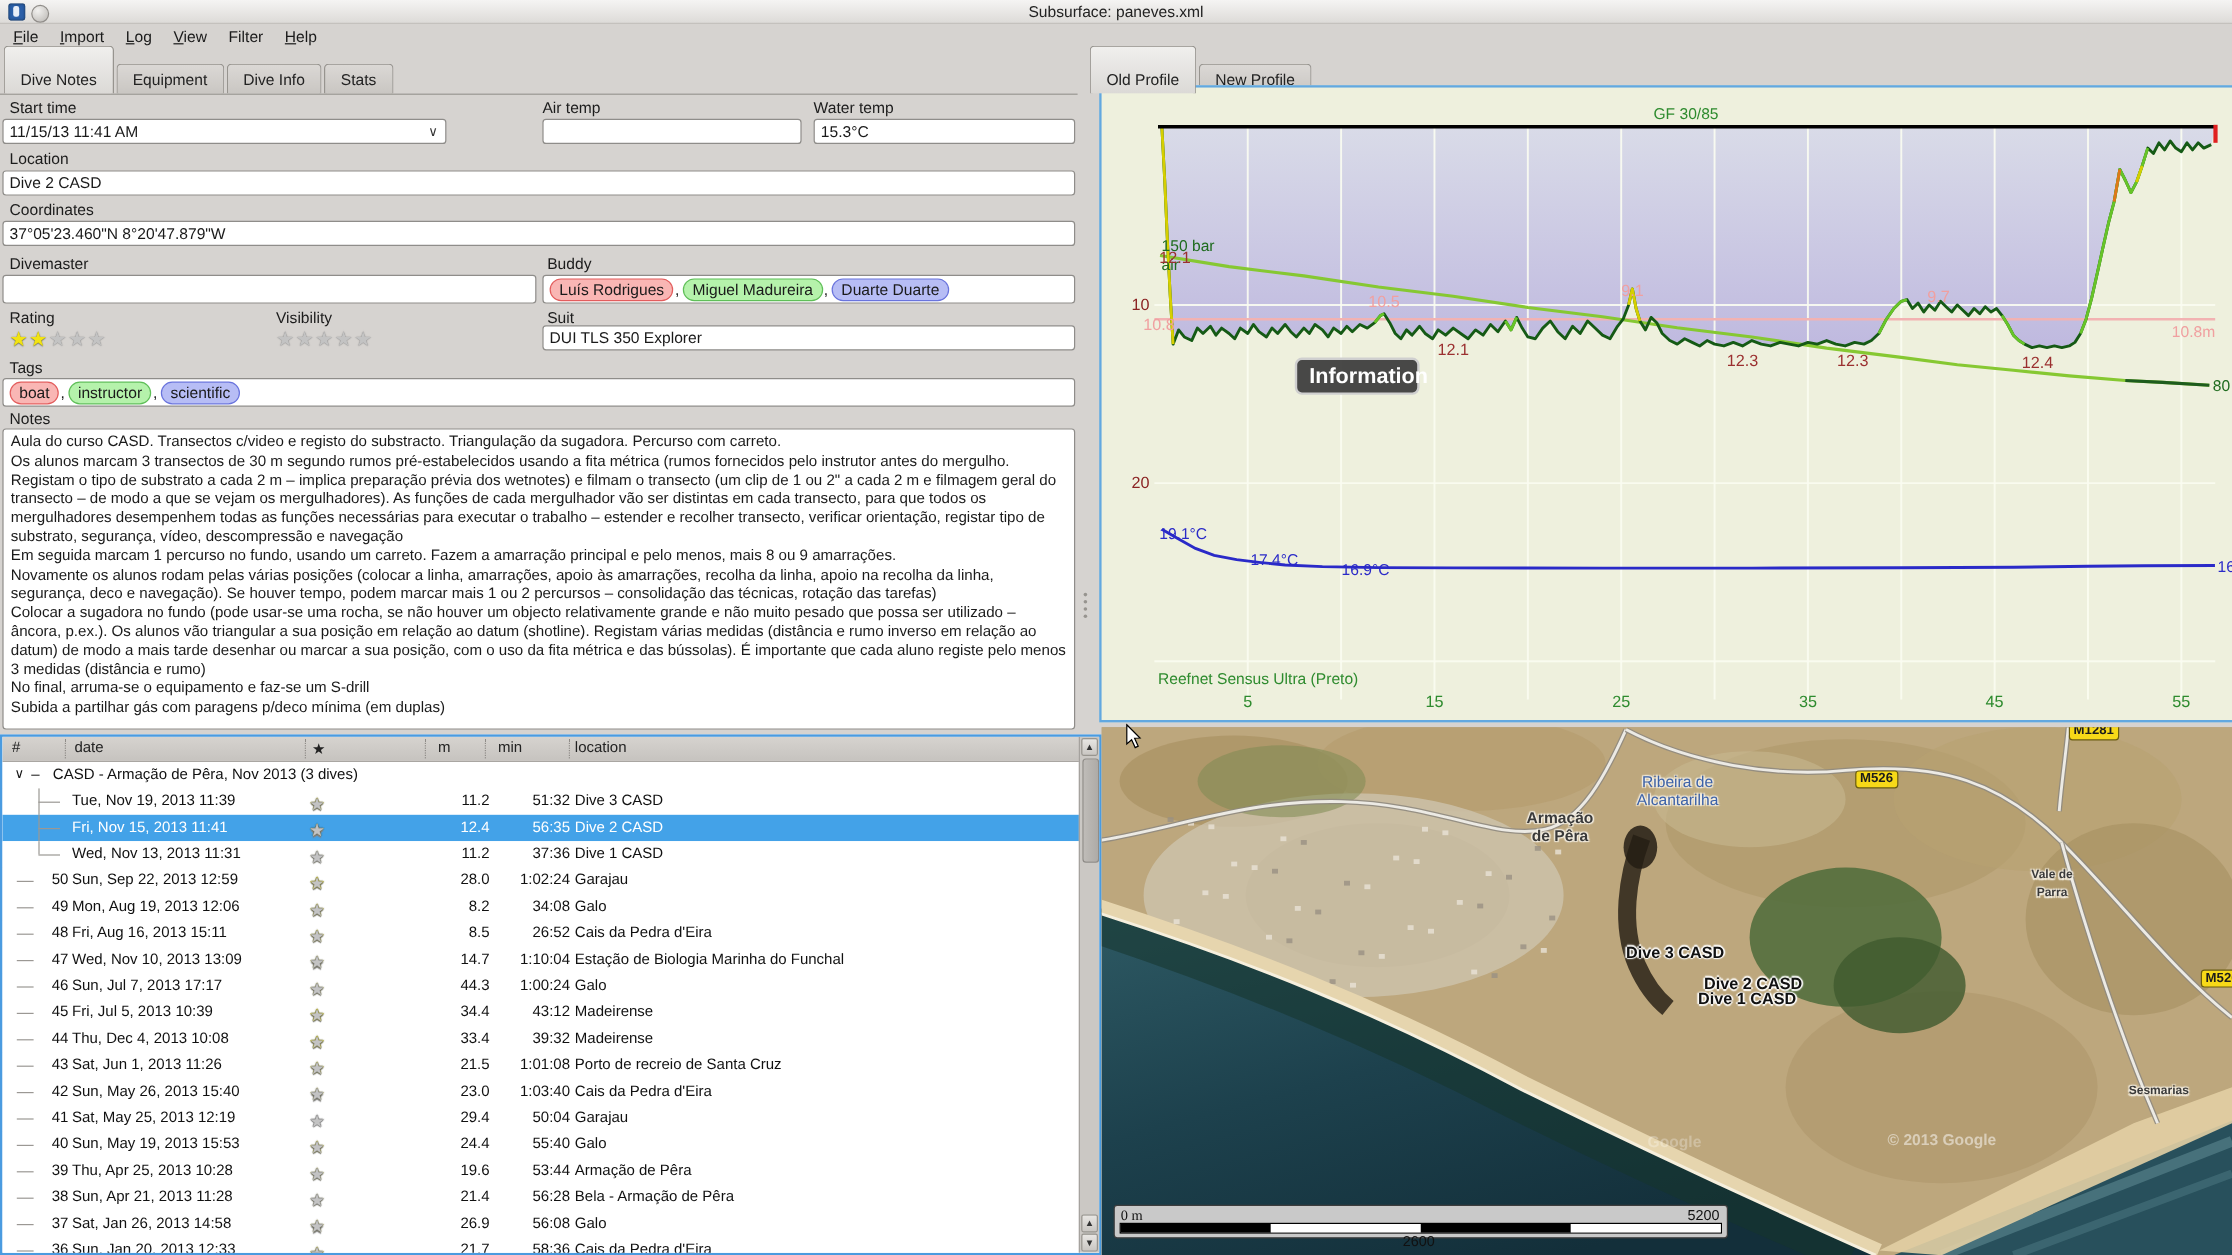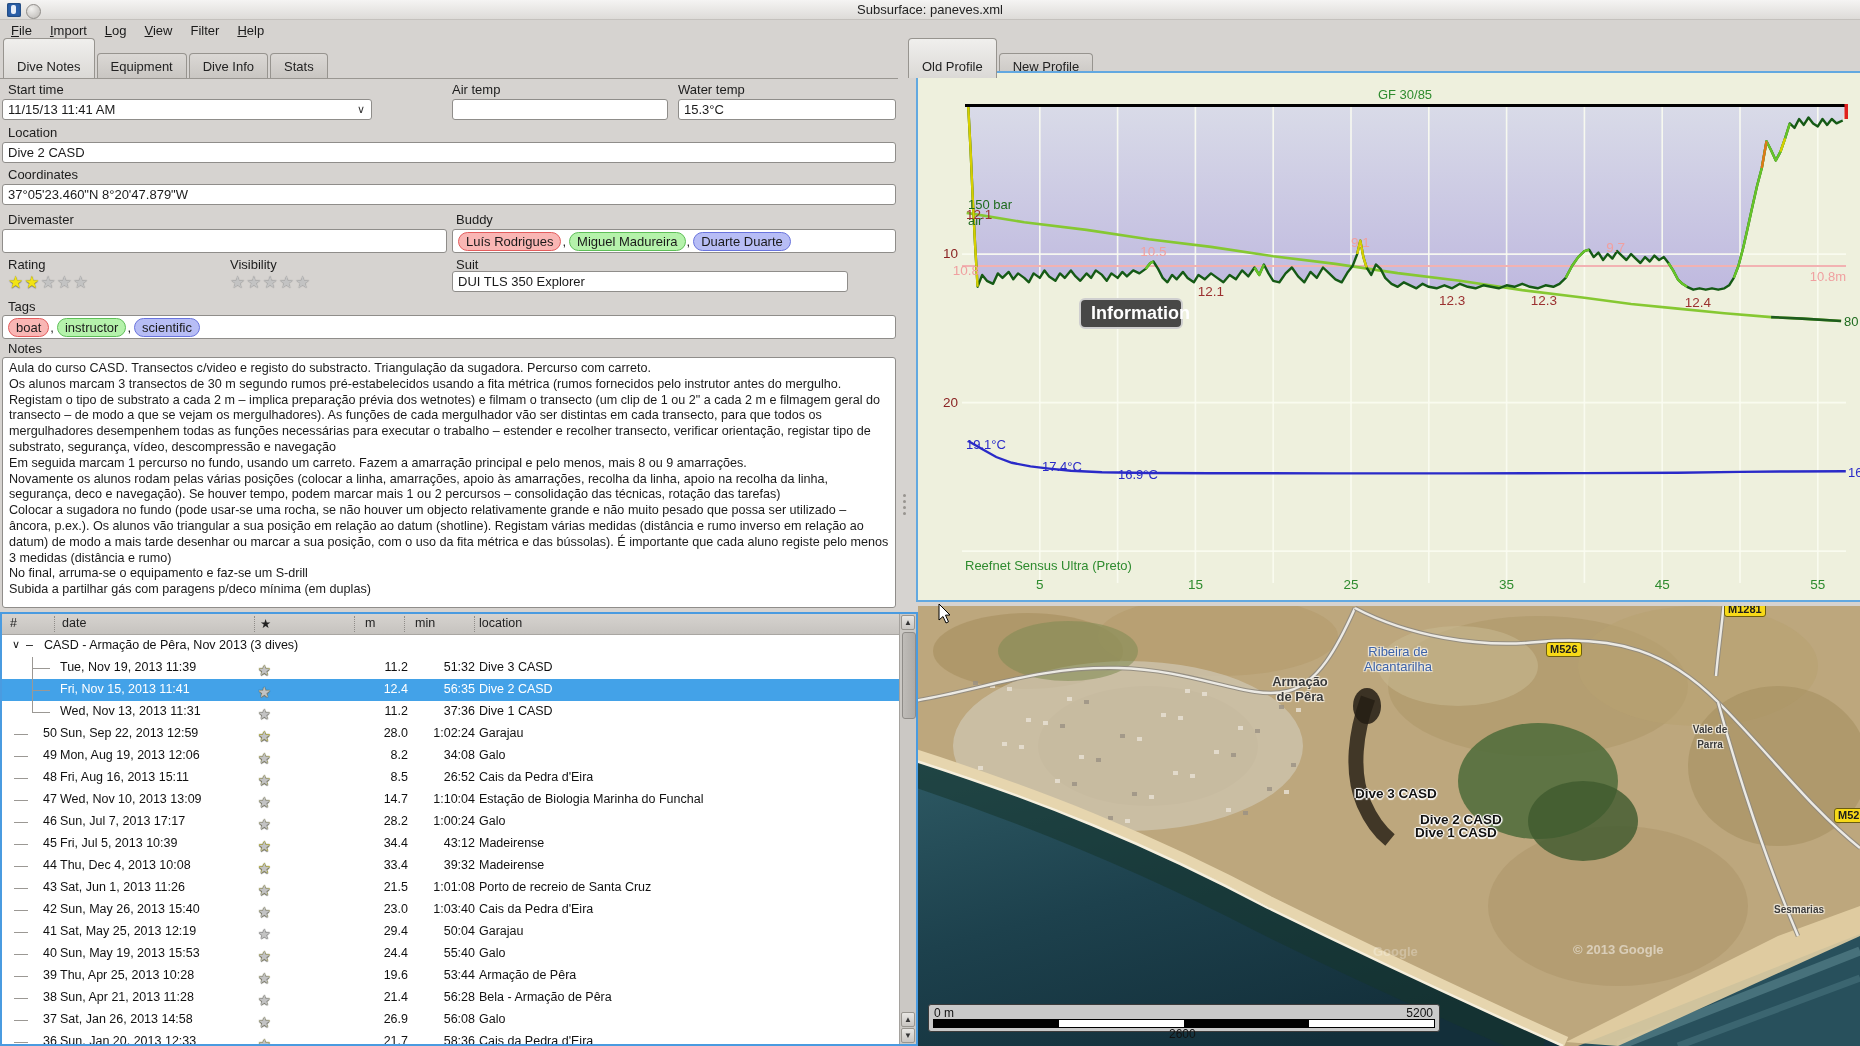--- a/index.html
+++ b/index.html
@@ -152,21 +152,21 @@
       <span class="pill pill-green">Miguel Madureira</span>
       <span class="comma">,</span>
       <span class="pill pill-blue">Duarte Duarte</span>
     </div>
 
   <div class="flabel" style="left:8px;top:257px;">Rating</div>
   <div class="flabel" style="left:230px;top:257px;">Visibility</div>
   <div class="flabel" style="left:456px;top:257px;">Suit</div>
   <div class="stars" style="left:8px;top:272px;" id="rating-stars"><span class="star-on">★</span><span class="star-on">★</span><span class="star-off">★</span><span class="star-off">★</span><span class="star-off">★</span></div>
   <div class="stars" style="left:230px;top:272px;" id="visibility-stars"><span class="star-off">★</span><span class="star-off">★</span><span class="star-off">★</span><span class="star-off">★</span><span class="star-off">★</span></div>
-  <div class="input" style="left:452px;top:271px;width:396px;">
+  <div class="input" style="left:452px;top:271px;width:444px;">
     <span>DUI TLS 350 Explorer</span>
   </div>
 
   <div class="flabel" style="left:8px;top:299px;">Tags</div>
   <div class="input" style="left:2px;top:315px;width:894px;height:24px;" id="tags-box">
       <span class="pill pill-red">boat</span>
       <span class="comma">,</span>
       <span class="pill pill-green">instructor</span>
       <span class="comma">,</span>
       <span class="pill pill-blue">scientific</span>
@@ -307,21 +307,21 @@
           <span class="star-on">★</span>
           <span class="star-off">★</span>
           <span class="star-off">★</span>
           <span class="star-off">★</span>
         </span>
       </div>
       <div class="dl-row">
         <i class="tree" style="left: 12px; top: 11px; width: 14px; height: 1px;"></i>
         <span class="c-num">46</span>
         <span class="c-date">Sun, Jul 7, 2013 17:17</span>
-        <span class="c-m">28.2</span>
+        <span class="c-m">44.3</span>
         <span class="c-min">1:00:24</span>
         <span class="c-loc">Galo</span>
         <span class="c-stars stars-sm">
           <span class="star-on">★</span>
           <span class="star-on">★</span>
           <span class="star-off">★</span>
           <span class="star-off">★</span>
           <span class="star-off">★</span>
         </span>
       </div>
@@ -653,21 +653,21 @@
       <div class="map-label small" style="left: 821px; top: 296px; width: 120px;">Sesmarias</div>
       <div class="badge" style="left: 628px; top: 36px;">M526</div>
       <div class="badge" style="left: 916px; top: 202px;">M526</div>
       <div class="badge" style="left: 806px; top: -4px;">M1281</div>
       <div class="dive-label" style="left: 437px; top: 180px;">Dive 3 CASD</div>
       <div class="dive-label" style="left: 502px; top: 206px;">Dive 2 CASD</div>
       <div class="dive-label" style="left: 497px; top: 219px;">Dive 1 CASD</div>
     </div>
   <div class="scalebar">
     <div class="nums">
-      <span style="left:5px;">0 m</span>
+      <span style="left:5px;font-family:Liberation Serif, serif;">0 m</span>
       <span style="left:240px;margin-top:21px;">2600</span>
       <span style="right:6px;">5200</span>
     </div>
     <div class="segbar">
       <div class="seg" style="background:#000;"></div>
         <div class="seg" style="background:#fff;"></div>
       <div class="seg" style="background:#000;"></div>
         <div class="seg" style="background:#fff;"></div>
     </div>
   </div>

